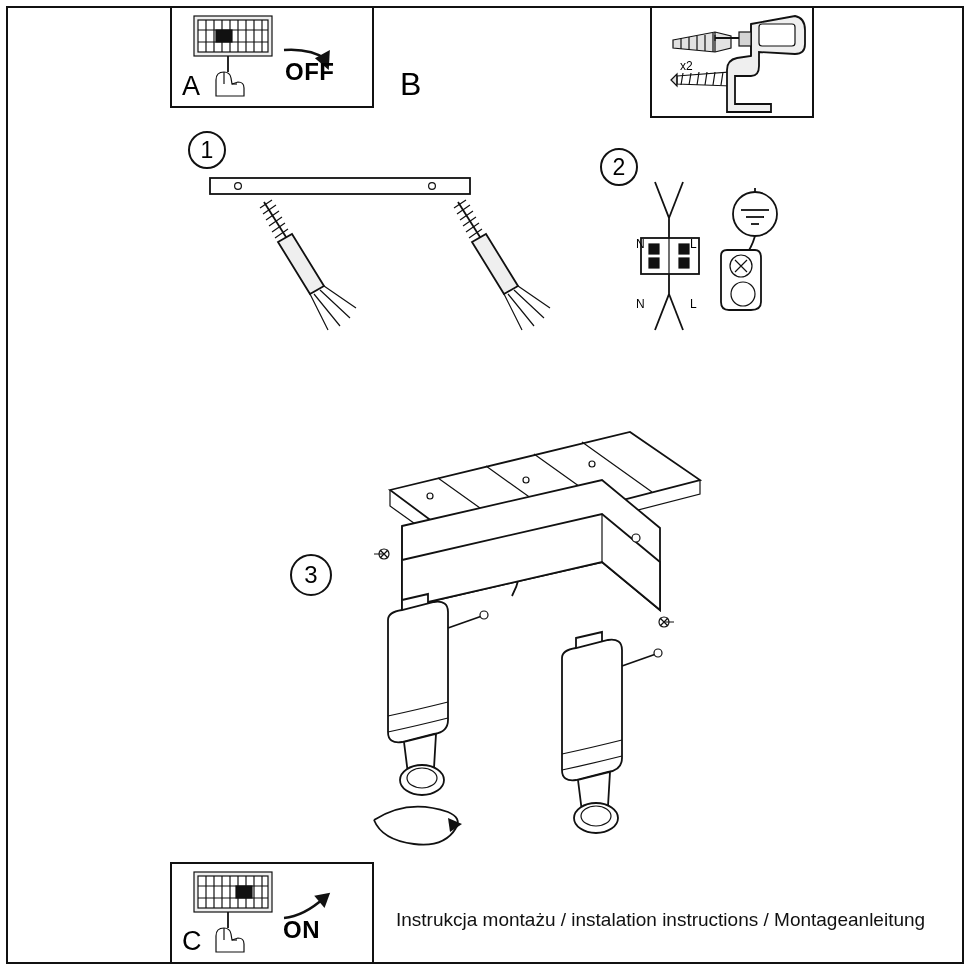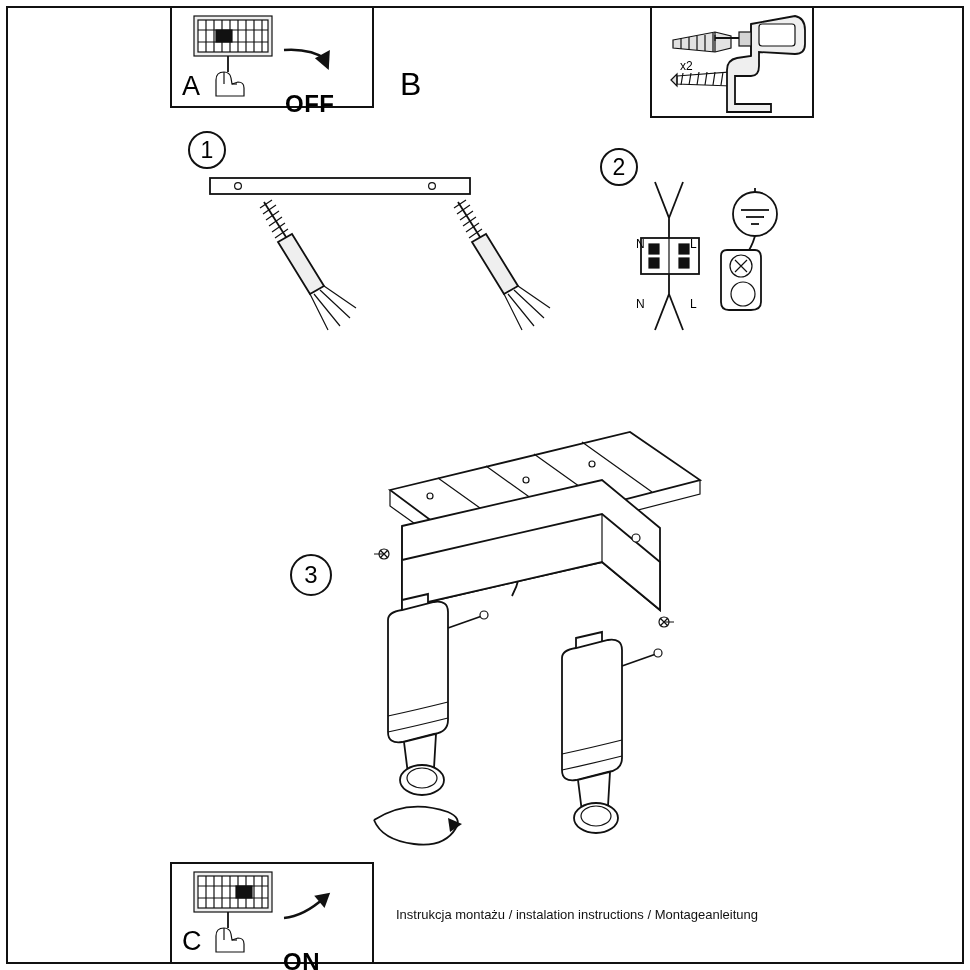--- a/index.html
+++ b/index.html
@@ -41,38 +41,37 @@
     font-weight: 400;
     letter-spacing: 0.5px;
     line-height: 1;
   }
   .label-word {
     position: absolute;
     font-size: 24px;
     font-weight: 700;
     letter-spacing: 0.5px;
     line-height: 1;
-    margin-top: 32px;
   }
   .step-circle {
     position: absolute;
     width: 38px;
     height: 38px;
     border: 2px solid #111111;
     border-radius: 50%;
     box-sizing: border-box;
     display: flex;
     align-items: center;
     justify-content: center;
     font-size: 23px;
     background: #ffffff;
   }
   .caption {
     position: absolute;
-    font-size: 13px;
+    font-size: 19px;
     line-height: 1.55;
     color: #111111;
     white-space: nowrap;
   }
   .mini-text {
     position: absolute;
     font-size: 12px;
     line-height: 1;
   }
   svg { display: block; }

